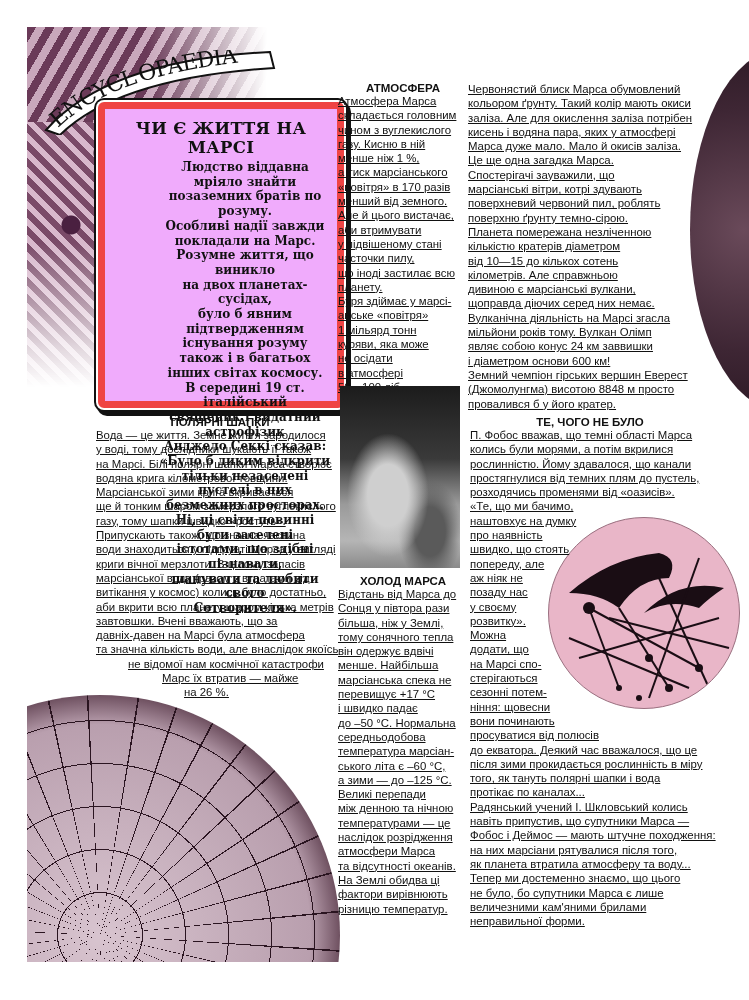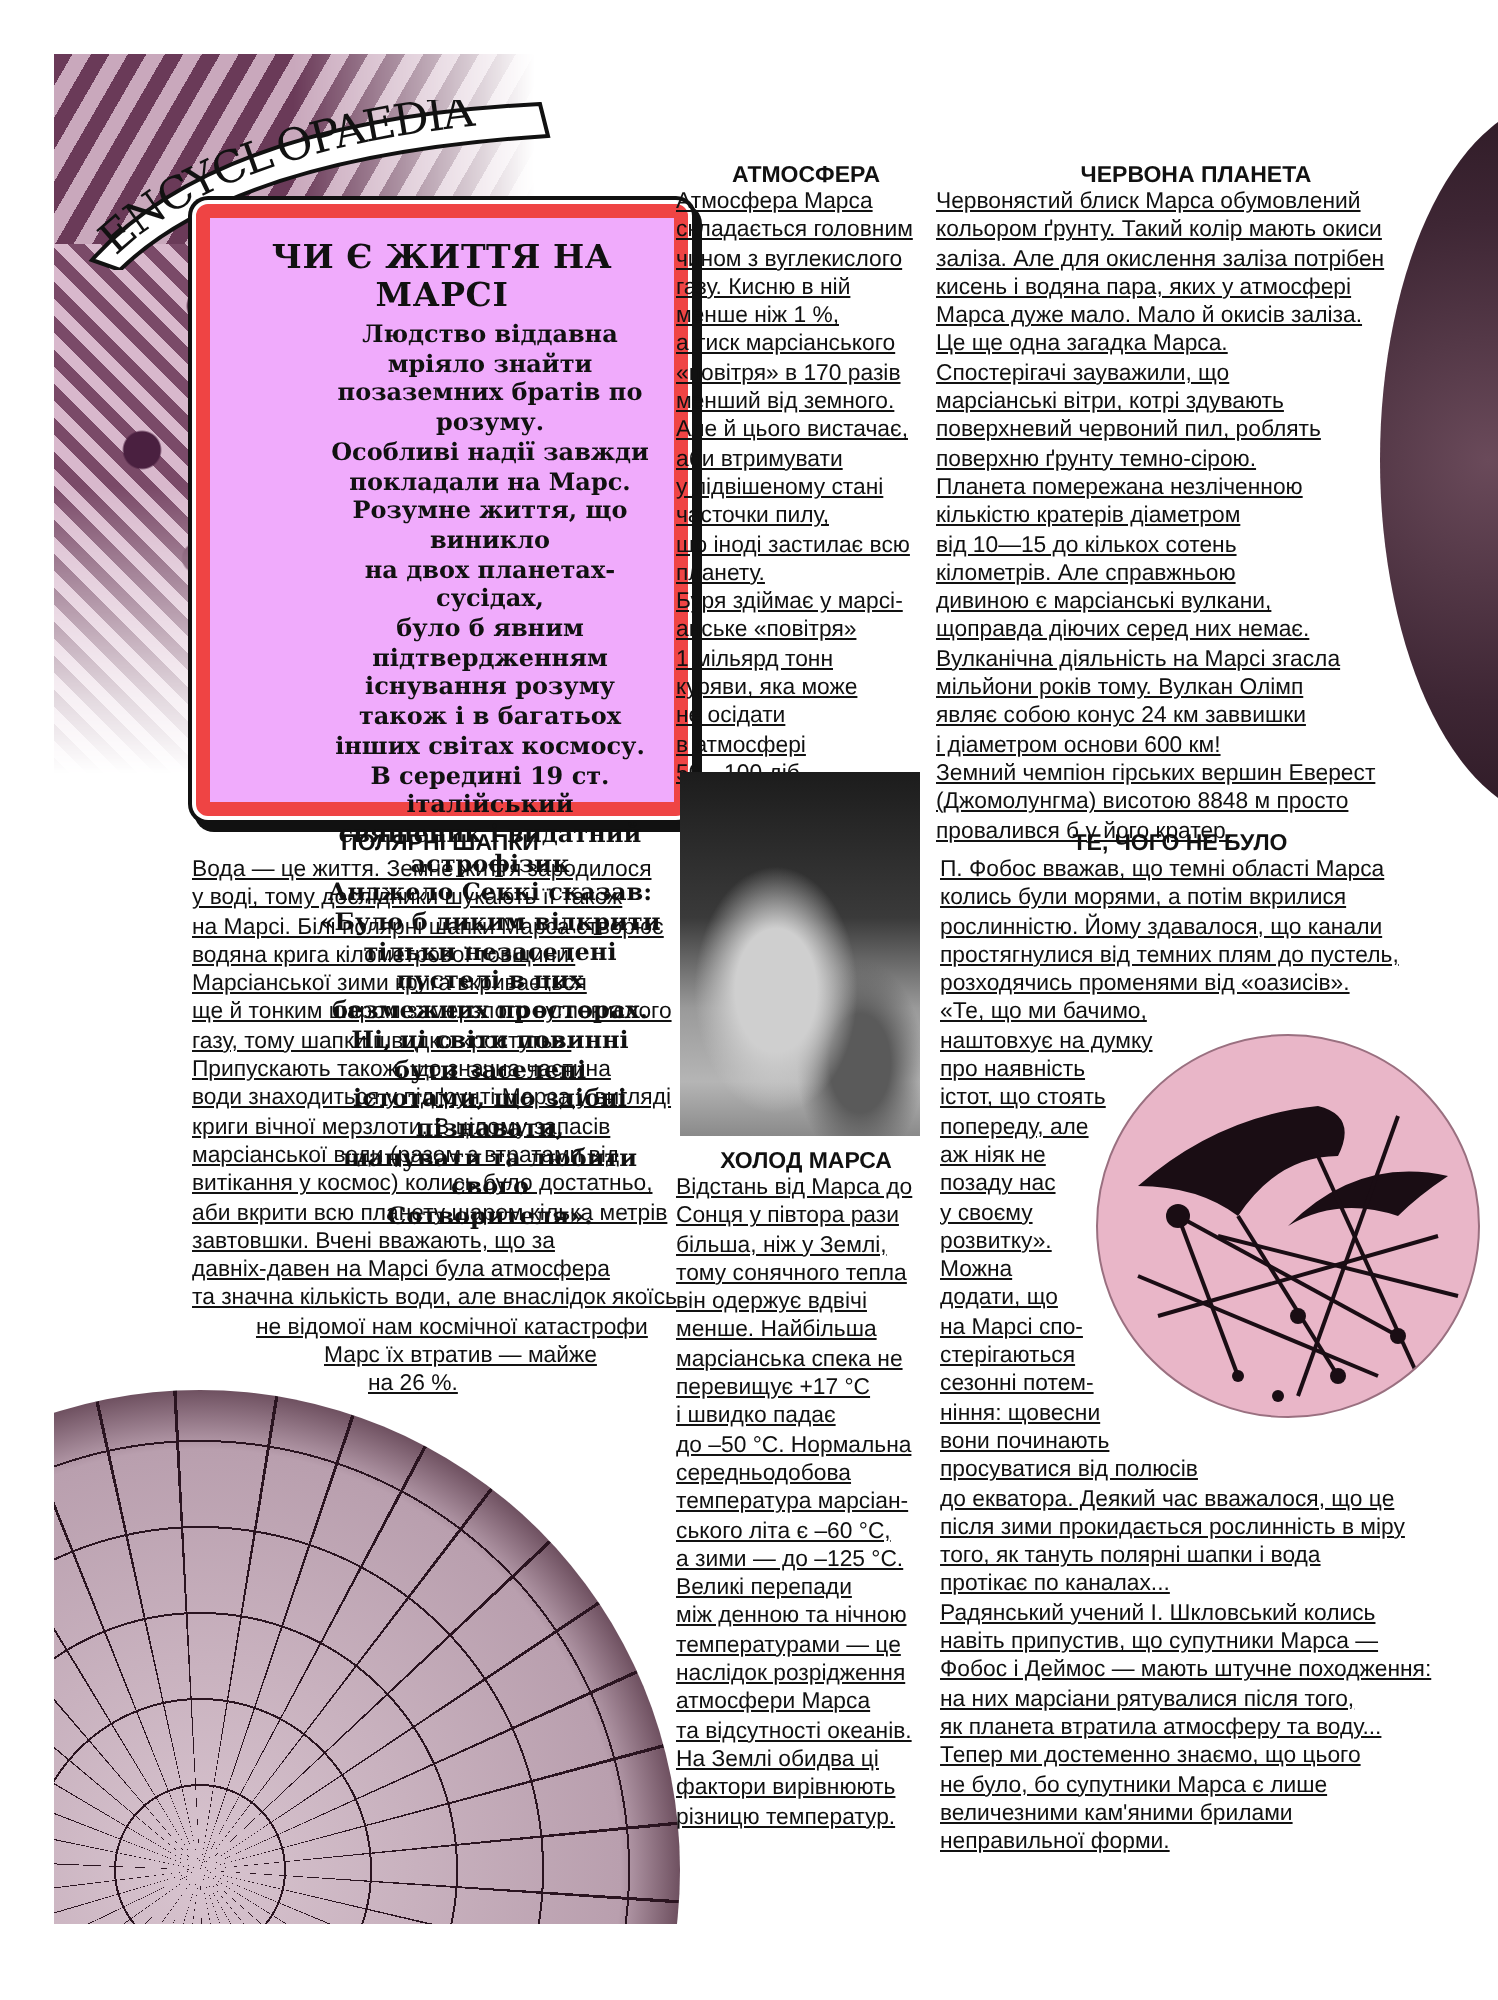--- a/index.html
+++ b/index.html
@@ -134,21 +134,20 @@
 1 мільярд тонн
 куряви, яка може
 не осідати
 в атмосфері
 50—100 діб.</div>
 </div>
 
 <div class="abs storm-photo"></div>
 
 <div class="abs red">
-  <div class="head">ЧЕРВОНА  ПЛАНЕТА</div>
   <div class="body-text">Червонястий блиск Марса обумовлений
 кольором ґрунту. Такий колір мають окиси
 заліза. Але для окислення заліза потрібен
 кисень і водяна пара, яких у атмосфері
 Марса дуже мало. Мало й окисів заліза.
 Це ще одна загадка Марса.
 Спостерігачі зауважили, що
 марсіанські вітри, котрі здувають
 поверхневий червоний пил, роблять
 поверхню ґрунту темно-сірою.
@@ -249,21 +248,21 @@
 <div class="abs never">
   <div class="head" style="width:240px">ТЕ,  ЧОГО НЕ  БУЛО</div>
   <div class="body-text">П. Фобос вважав, що темні області Марса
 колись були морями, а потім вкрилися
 рослинністю. Йому здавалося, що канали
 простягнулися від темних плям до пустель,
 розходячись променями від «оазисів».</div>
   <div class="body-text">«Те, що ми бачимо,
 наштовхує на думку
 про наявність
-істот, що стоять
+швидко, що стоять
 попереду, але
 аж ніяк не
 позаду нас
 у своєму
 розвитку».
 Можна
 додати, що
 на Марсі спо-
 стерігаються
 сезонні потем-

